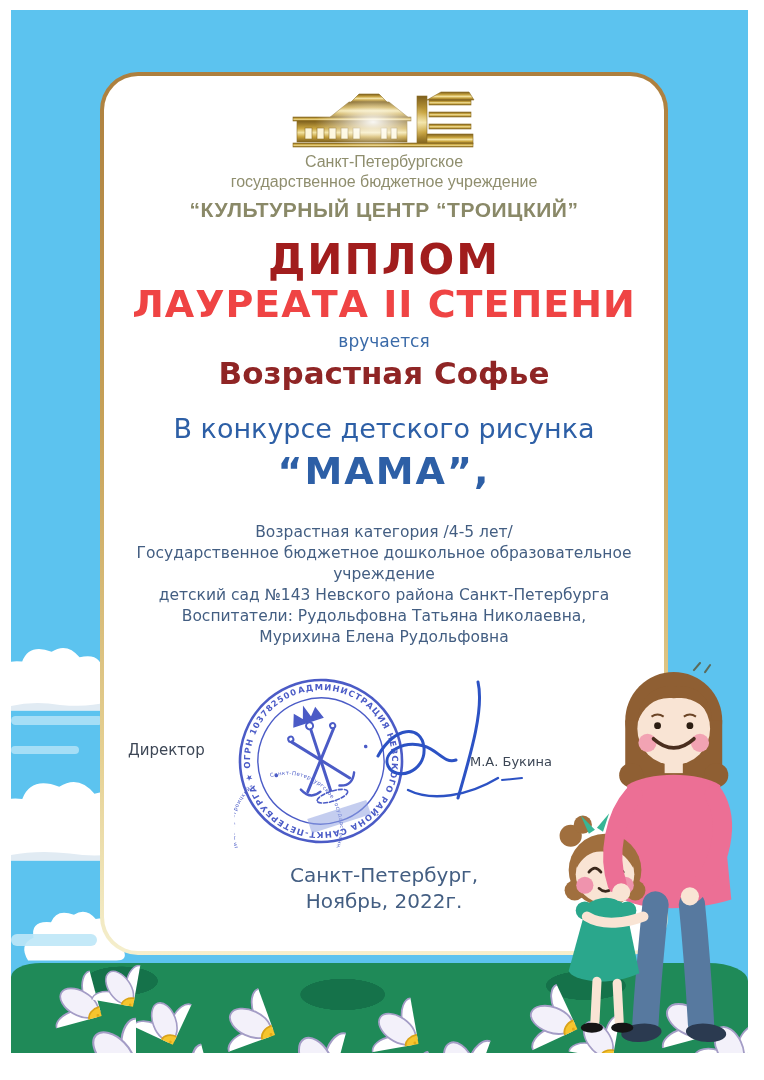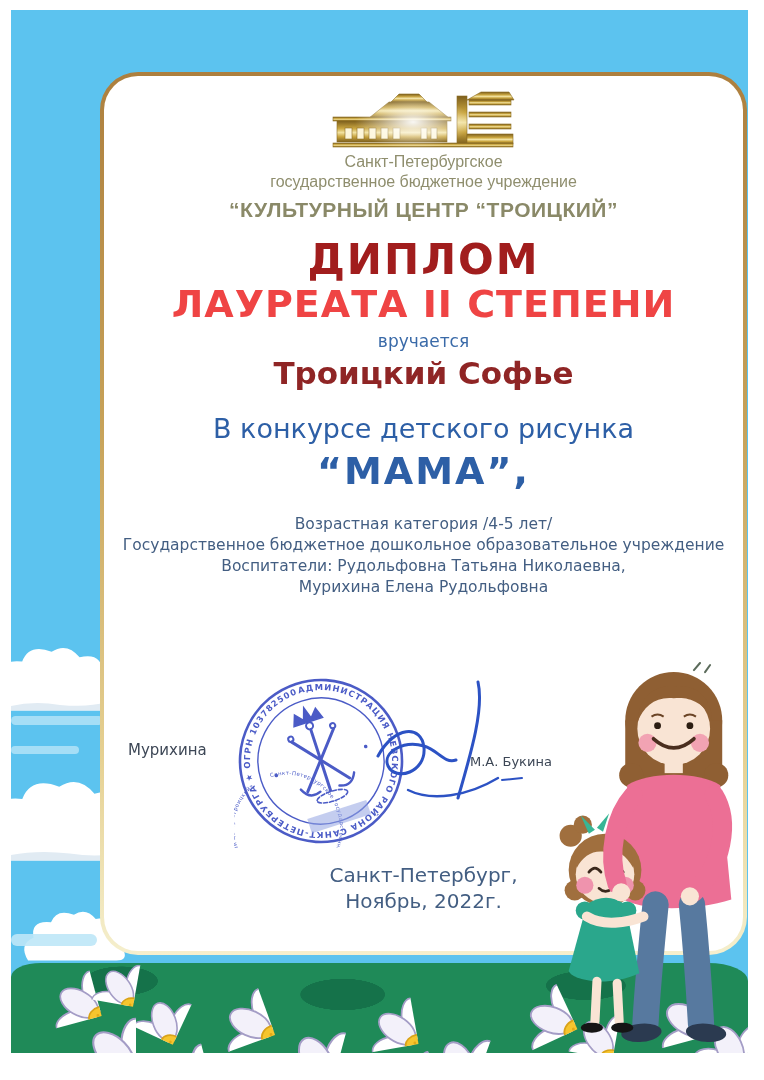--- a/index.html
+++ b/index.html
@@ -10,39 +10,39 @@
   .scene{
     position:absolute;left:11px;top:10px;width:737px;height:1043px;
     background:#5cc3ef;overflow:hidden;
   }
   
   .cloud{position:absolute;z-index:1;}
   .streak{position:absolute;background:rgba(255,255,255,.45);border-radius:12px;z-index:1;}
   .streak.lb{background:rgba(190,231,247,.9);}
   
   .card-outer{
-    position:absolute;left:89px;top:62px;width:647px;height:883px;box-sizing:border-box;
+    position:absolute;left:89px;top:62px;width:568px;height:883px;box-sizing:border-box;
     background:linear-gradient(180deg,#ad7f3e 0%,#c7a259 40%,#e6d193 78%,#f5efcd 100%);
     border-radius:38px;padding:4px;z-index:2;
   }
   .card{
     width:100%;height:100%;background:#ffffff;border-radius:34px;
     position:relative;text-align:center;box-sizing:border-box;padding-top:14px;overflow:visible;
   }
   .org-line{font-family:"Liberation Sans",sans-serif;color:#8f8e6e;font-size:16px;line-height:20px;}
   .org-name{font-family:"Liberation Sans",sans-serif;color:#8a8968;font-size:21px;line-height:28px;margin-top:4px;letter-spacing:.5px;font-weight:bold;}
   .title1{color:#a11d1d;font-size:42px;line-height:44px;font-weight:bold;margin-top:14px;letter-spacing:2px;}
   .title2{color:#ef4444;font-size:38px;line-height:44px;font-weight:bold;letter-spacing:1px;}
   .presented{color:#3a6aa8;font-size:17px;line-height:22px;margin-top:4px;}
   .recipient{color:#8f2525;font-size:31px;line-height:38px;font-weight:bold;margin-top:2px;}
   .contest-intro{color:#2d5fa6;font-size:27px;line-height:34px;margin-top:20px;}
   .contest-name{color:#2d5fa6;font-size:38px;line-height:46px;font-weight:bold;margin-top:2px;letter-spacing:2px;}
   .contest-dedication{color:#2d5fa6;font-size:27px;line-height:34px;margin-top:4px;}
   .work-title{color:#35659f;font-size:20px;line-height:26px;margin-top:12px;font-weight:bold;}
-  .details{color:#435e82;font-size:15.5px;line-height:21px;margin-top:20px;}
+  .details{color:#435e82;font-size:15.5px;line-height:21px;margin-top:28px;}
   .director{position:absolute;left:24px;top:664px;text-align:left;color:#3d4756;font-size:15px;line-height:20px;}
   .signer{position:absolute;left:366px;top:678px;color:#3d4756;font-size:13px;}
   .stamp{position:absolute;left:130px;top:598px;width:174px;height:174px;opacity:.92;}
   .signature{position:absolute;left:242px;top:600px;width:190px;height:160px;}
   .footer{position:absolute;left:0;top:786px;width:100%;color:#435e82;font-size:20px;line-height:26px;}
   
   .grass{
     position:absolute;left:0;bottom:0;width:737px;height:90px;z-index:3;
     background:
       radial-gradient(60px 24px at 15% 20%, #15724a 0 60%, transparent 61%),
@@ -154,33 +154,34 @@
       </svg>
 
       <div class="org-line">Санкт-Петербургское</div>
       <div class="org-line">государственное бюджетное учреждение</div>
       <div class="org-name">“КУЛЬТУРНЫЙ ЦЕНТР “ТРОИЦКИЙ”</div>
 
       <div class="title1">ДИПЛОМ</div>
       <div class="title2">ЛАУРЕАТА II СТЕПЕНИ</div>
 
       <div class="presented">вручается</div>
-      <div class="recipient">Троицкий Софье</div>
+      <div class="recipient">Возрастная Софье</div>
       <div class="contest-intro">В конкурсе детского рисунка</div>
       <div class="contest-name">“МАМА”,</div>
 
       <div class="details">
         <div>Возрастная категория /4-5 лет/</div>
         <div>Государственное бюджетное дошкольное образовательное учреждение</div>
+        <div>детский сад №143 Невского района Санкт-Петербурга</div>
         <div>Воспитатели: Рудольфовна Татьяна Николаевна,</div>
         <div>Мурихина Елена Рудольфовна</div>
       </div>
 
       <div class="director">
-        <div>Мурихина</div>
+        <div>Директор</div>
       </div>
 
       <svg class="stamp" viewBox="0 0 174 174">
         <defs>
           <path id="ringO" d="M 87,16 A 71,71 0 1 1 86.99,16"></path>
           <path id="ringI" d="M 34,87 A 53,53 0 1 1 33.99,87"></path>
         </defs>
         <g transform="rotate(-18 87 87)" fill="none" stroke="#3c4ec2">
           <circle cx="87" cy="87" r="81" stroke-width="2.6"></circle>
           <circle cx="87" cy="87" r="63" stroke-width="1.4"></circle>

